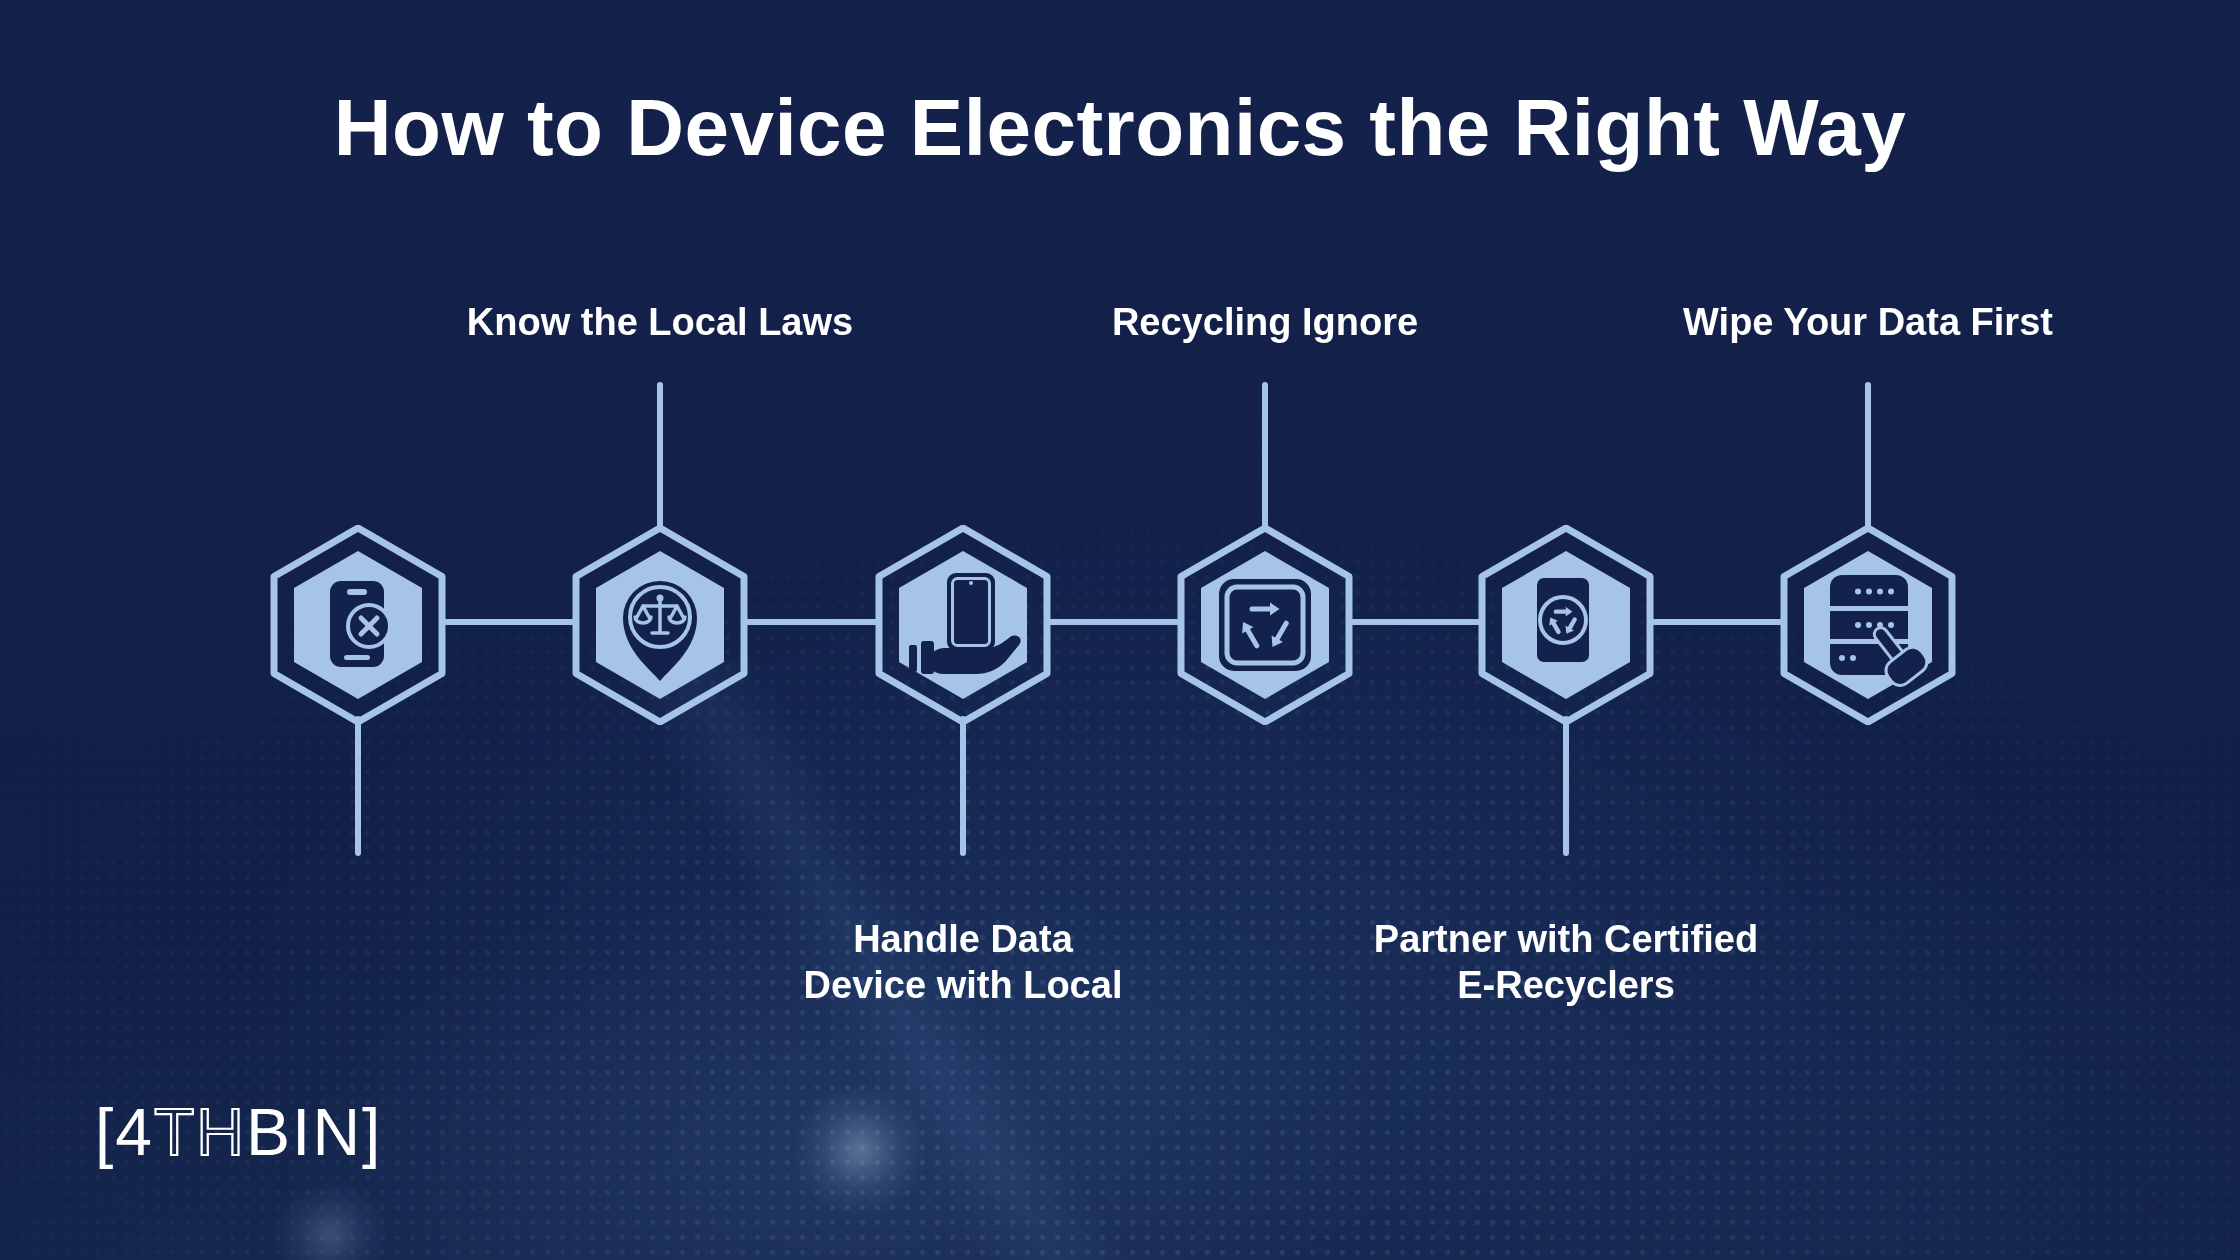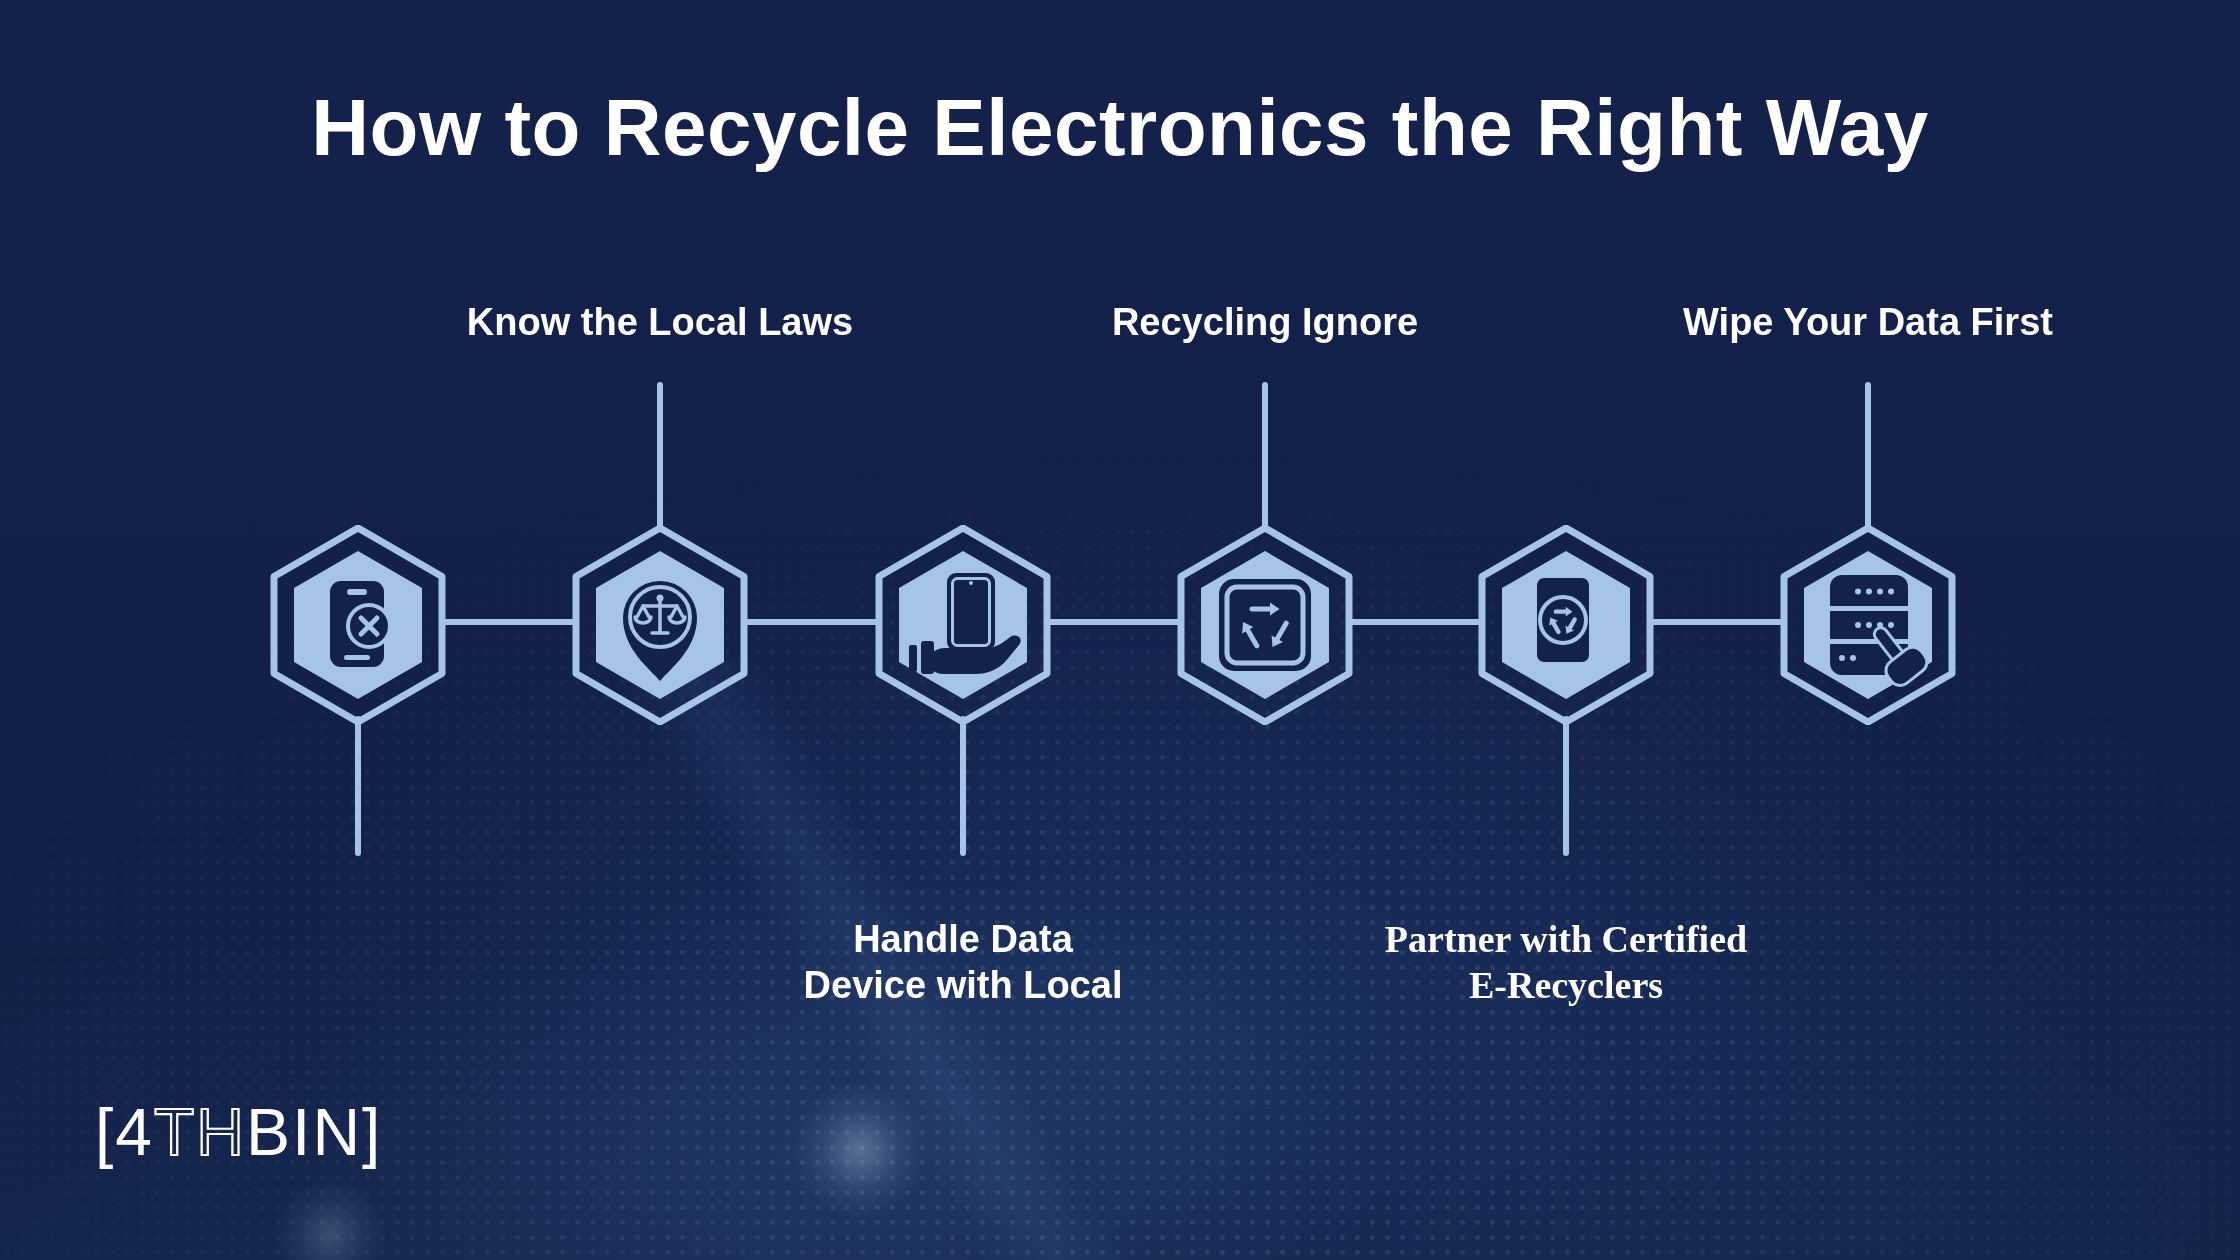--- a/index.html
+++ b/index.html
@@ -69,21 +69,21 @@
 </head>
 <body>
 
 <div class="canvas">
 
   <div class="map-dots"></div>
   <div class="beam"></div>
   <div class="flare flare-1"></div>
   <div class="flare flare-2"></div>
 
-  <div class="title">How to Recycle Electronics the Right Way</div>
+  <div class="title">How to Device Electronics the Right Way</div>
 
   <div class="h-line" style="left:443px; width:132px;"></div>
   <div class="h-line" style="left:745px; width:133px;"></div>
   <div class="h-line" style="left:1048px; width:132px;"></div>
   <div class="h-line" style="left:1350px; width:131px;"></div>
   <div class="h-line" style="left:1651px; width:132px;"></div>
 
   <div class="v-line v-below" style="left:355px;"></div>
   <div class="v-line v-above" style="left:657px;"></div>
   <div class="v-line v-below" style="left:960px;"></div>
@@ -200,21 +200,21 @@
   <div class="step-label lbl-above" style="left:660px;">
     <span>Know the Local Laws</span>
   </div>
   <div class="step-label lbl-below" style="left:963px;">
     <span>Handle Data</span>
     <span>Device with Local</span>
   </div>
   <div class="step-label lbl-above" style="left:1265px;">
     <span>Recycling Ignore</span>
   </div>
-  <div class="step-label lbl-below" style="left:1566px;font-family:Liberation Serif, serif;">
+  <div class="step-label lbl-below" style="left:1566px;">
     <span>Partner with Certified</span>
     <span>E-Recyclers</span>
   </div>
   <div class="step-label lbl-above" style="left:1868px;">
     <span>Wipe Your Data First</span>
   </div>
 
   <div class="logo">
     <span>[4</span><span class="logo-outline">TH</span><span>BIN]</span>
   </div>

